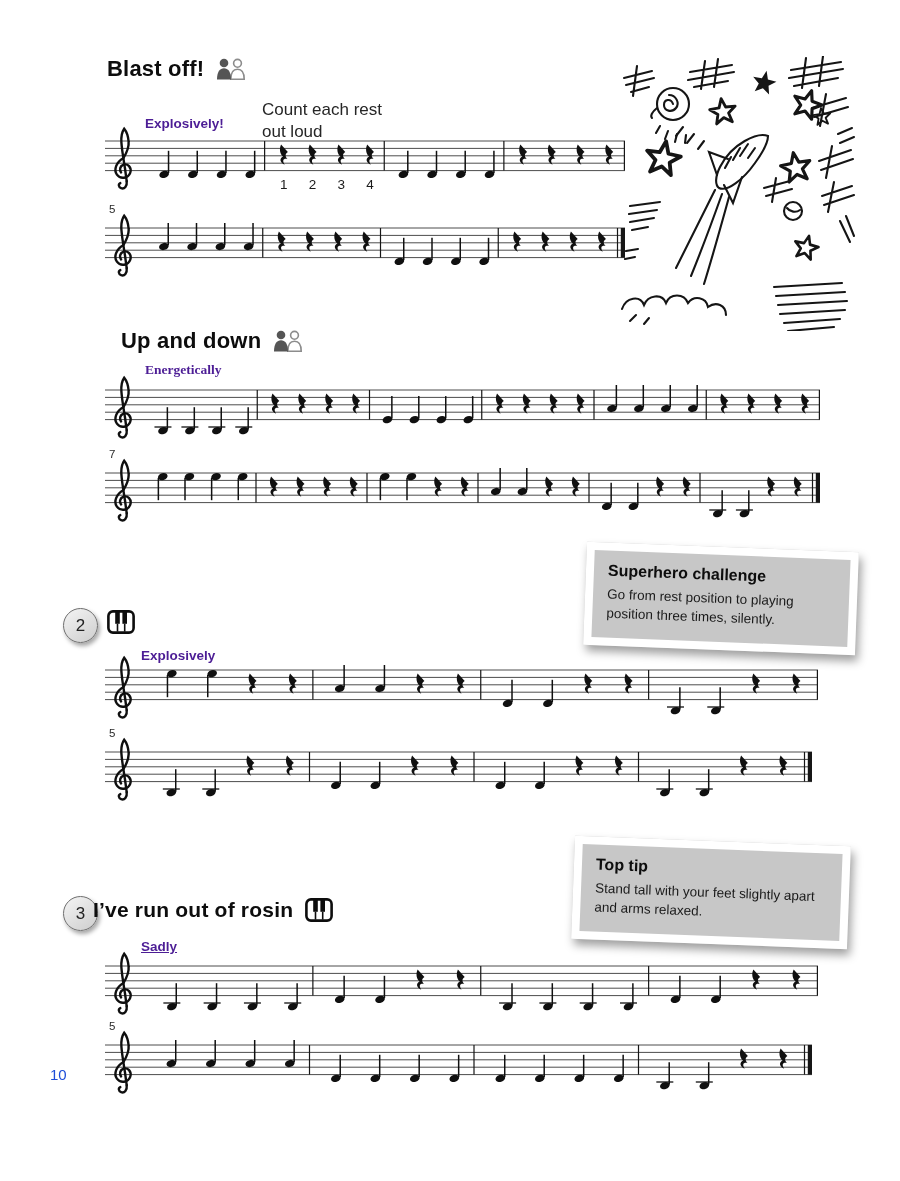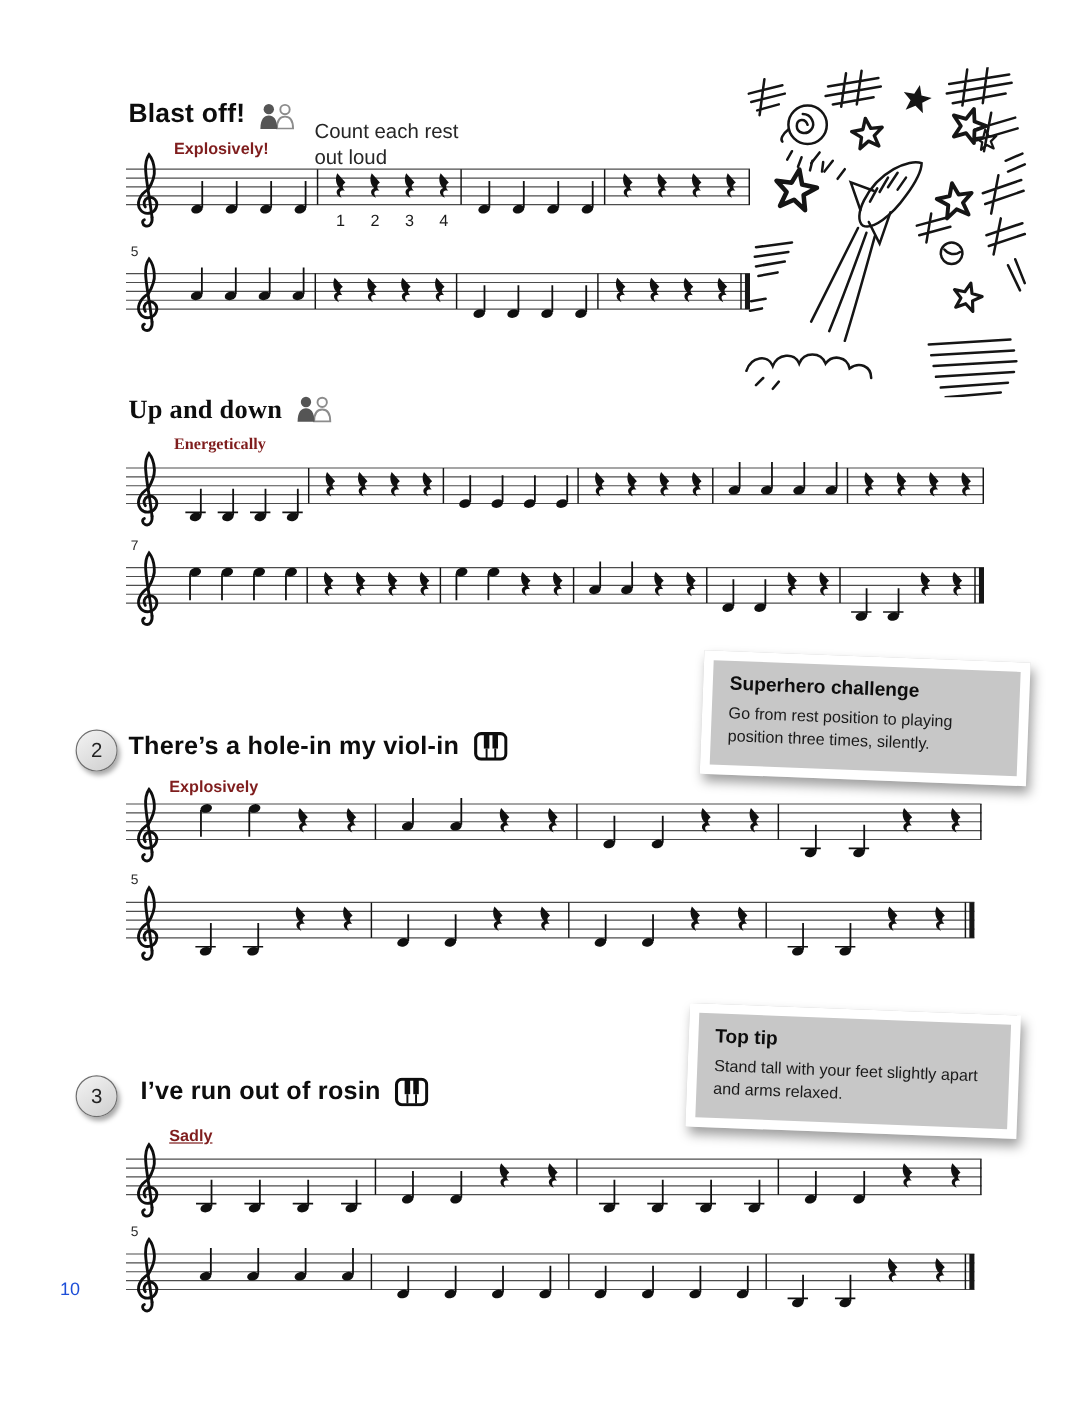--- a/index.html
+++ b/index.html
@@ -3,25 +3,25 @@
 <meta charset="utf-8">
 <style>
   html,body{margin:0;padding:0;}
   body{
     width:900px;height:1181px;position:relative;background:#ffffff;
     font-family:"Liberation Sans", sans-serif;color:#111;overflow:hidden;
   }
   .piece-header{position:absolute;display:flex;align-items:center;gap:12px;}
   .ptitle{margin:0;font-size:22px;font-weight:800;letter-spacing:.2px;color:#0d0d0d;}
   .ptitle.small{font-size:21px;}
-  #hdr-blast{left:107px;top:82px;align-items:flex-end;}
-  #hdr-updown{left:107px;top:328px;font-family:Liberation Serif, serif;}
+  #hdr-blast{left:107px;top:56px;}
+  #hdr-updown{left:121px;top:328px;}
   #hdr-viol{left:107px;top:610px;}
-  #hdr-rosin{left:117px;top:898px;}
-  .tempo{position:absolute;font-size:13.5px;font-weight:700;color:#7f1d1d;}
+  #hdr-rosin{left:93px;top:898px;}
+  .tempo{position:absolute;font-size:13.5px;font-weight:700;color:#4c1d95;}
   #tempo-1{left:145px;top:116px;}
   #tempo-2{left:145px;top:362px;font-family:Liberation Serif, serif;}
   #tempo-3{left:141px;top:648px;}
   #tempo-4{left:141px;top:939px;text-decoration:underline;}
   .annotation{position:absolute;left:262px;top:99px;font-size:17px;line-height:1.3;
     white-space:pre-line;color:#262626;font-weight:400;}
   .numcircle{
     position:absolute;width:33px;height:33px;border-radius:50%;
     background:linear-gradient(145deg,#f4f4f4,#cecece);
     border:1px solid #6e6e6e;box-shadow:2px 3px 4px rgba(0,0,0,.35);
@@ -324,21 +324,20 @@
     </svg>
   </div>
 
 <aside class="tipbox" id="tip-superhero">
   <h3>Superhero challenge</h3>
   <p>Go from rest position to playing position three times, silently.</p>
 </aside>
 
 <div class="numcircle" id="num2">2</div>
 <header class="piece-header" id="hdr-viol">
-  <h1 class="ptitle small">There’s a hole-in my viol-in</h1>
   <svg class="piano-icon" width="28" height="24" viewBox="0 0 28 24">
     <rect x="1.4" y="1.4" width="25.2" height="21.2" rx="4.5" fill="#ffffff" stroke="#0d0d0d" stroke-width="2.6"></rect>
     <rect x="8.2" y="1.8" width="4.6" height="12" fill="#0d0d0d"></rect>
     <rect x="15.4" y="1.8" width="4.6" height="12" fill="#0d0d0d"></rect>
     <line x1="10.5" y1="13.8" x2="10.5" y2="21.6" stroke="#0d0d0d" stroke-width="1.6"></line>
     <line x1="17.7" y1="13.8" x2="17.7" y2="21.6" stroke="#0d0d0d" stroke-width="1.6"></line>
   </svg>
 </header>
 <div class="tempo" id="tempo-3">Explosively</div>
 <div class="music-host" style="left: 99px; top: 638px;">

